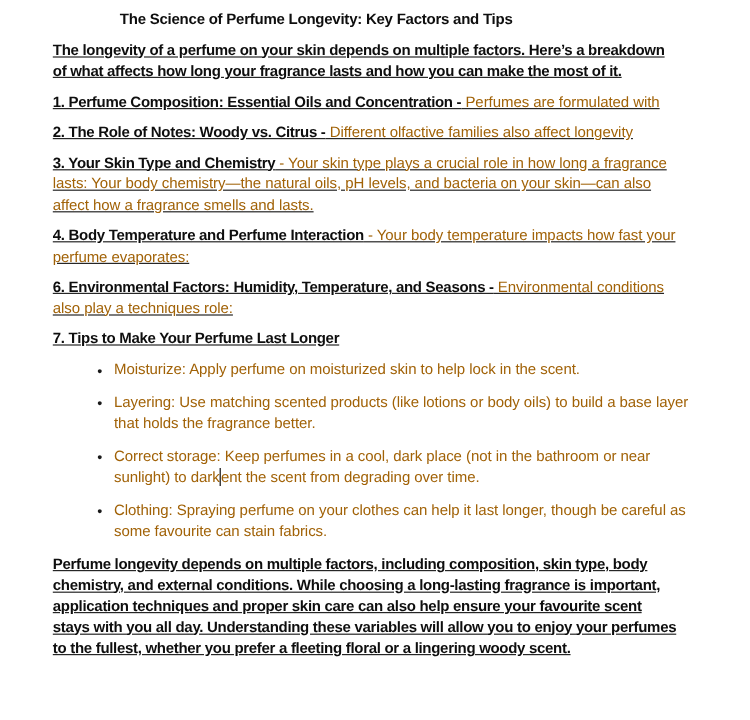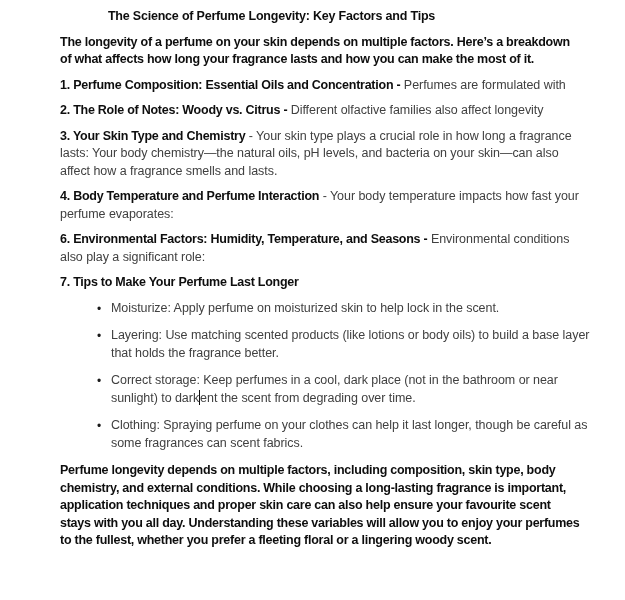--- a/index.html
+++ b/index.html
@@ -12,44 +12,44 @@
     height: 600px;
     overflow: hidden;
     font-family: "Liberation Sans", sans-serif;
     font-size: 12.5px;
     color: #262626;
   }
   .page {
     padding-top: 8px;
     width: 527px;
     box-sizing: border-box;
-    padding-left: 16px;
   }
   .title {
     text-align: center;
     margin: 0 0 8px 0;
     line-height: 17.5px;
     white-space: pre;
   }
   .title .b { letter-spacing: -0.2px; }
   .para {
     margin: 0 0 8px 44px;
+    text-decoration: underline;
   }
   .line {
     white-space: pre;
     line-height: 17.5px;
   }
   .b {
     font-weight: 700;
     color: #0e0e0e;
     letter-spacing: -0.25px;
   }
   .r {
     font-weight: 400;
-    color: #404040;
+    color: #a16207;
     letter-spacing: -0.05px;
   }
   ul.bullets {
     list-style: none;
     margin: 2px 0 8px 44px;
     padding: 0 0 0 51px;
   }
   ul.bullets li {
     position: relative;
     margin: 0 0 10px 0;
@@ -90,21 +90,21 @@
         <div class="line"><span class="b">3. Your Skin Type and Chemistry</span><span class="r"> - Your skin type plays a crucial role in how long a fragrance</span></div>
         <div class="line"><span class="r">lasts: Your body chemistry—the natural oils, pH levels, and bacteria on your skin—can also</span></div>
         <div class="line"><span class="r">affect how a fragrance smells and lasts.</span></div>
       </div>
       <div class="para">
         <div class="line"><span class="b">4. Body Temperature and Perfume Interaction</span><span class="r"> - Your body temperature impacts how fast your</span></div>
         <div class="line"><span class="r">perfume evaporates:</span></div>
       </div>
       <div class="para">
         <div class="line"><span class="b">6. Environmental Factors: Humidity, Temperature, and Seasons -</span><span class="r"> Environmental conditions</span></div>
-        <div class="line"><span class="r">also play a significant role:</span></div>
+        <div class="line"><span class="r">also play a techniques role:</span></div>
       </div>
       <div class="para">
         <div class="line"><span class="b">7. Tips to Make Your Perfume Last Longer</span></div>
       </div>
       <ul class="bullets">
         <li>
           <span class="dot">•</span>
           <div class="line"><span class="r">Moisturize: Apply perfume on moisturized skin to help lock in the scent.</span></div>
         </li>
         <li>
@@ -113,21 +113,21 @@
           <div class="line"><span class="r">that holds the fragrance better.</span></div>
         </li>
         <li>
           <span class="dot">•</span>
           <div class="line"><span class="r">Correct storage: Keep perfumes in a cool, dark place (not in the bathroom or near</span></div>
           <div class="line"><span class="r">sunlight) to dark</span><span class="caret"></span><span class="r">ent the scent from degrading over time.</span></div>
         </li>
         <li>
           <span class="dot">•</span>
           <div class="line"><span class="r">Clothing: Spraying perfume on your clothes can help it last longer, though be careful as</span></div>
-          <div class="line"><span class="r">some fragrances can scent fabrics.</span></div>
+          <div class="line"><span class="r">some favourite can stain fabrics.</span></div>
         </li>
       </ul>
       <div class="para">
         <div class="line"><span class="b">Perfume longevity depends on multiple factors, including composition, skin type, body</span></div>
         <div class="line"><span class="b">chemistry, and external conditions. While choosing a long-lasting fragrance is important,</span></div>
         <div class="line"><span class="b">application techniques and proper skin care can also help ensure your favourite scent</span></div>
         <div class="line"><span class="b">stays with you all day. Understanding these variables will allow you to enjoy your perfumes</span></div>
         <div class="line"><span class="b">to the fullest, whether you prefer a fleeting floral or a lingering woody scent.</span></div>
       </div>
     </div>

